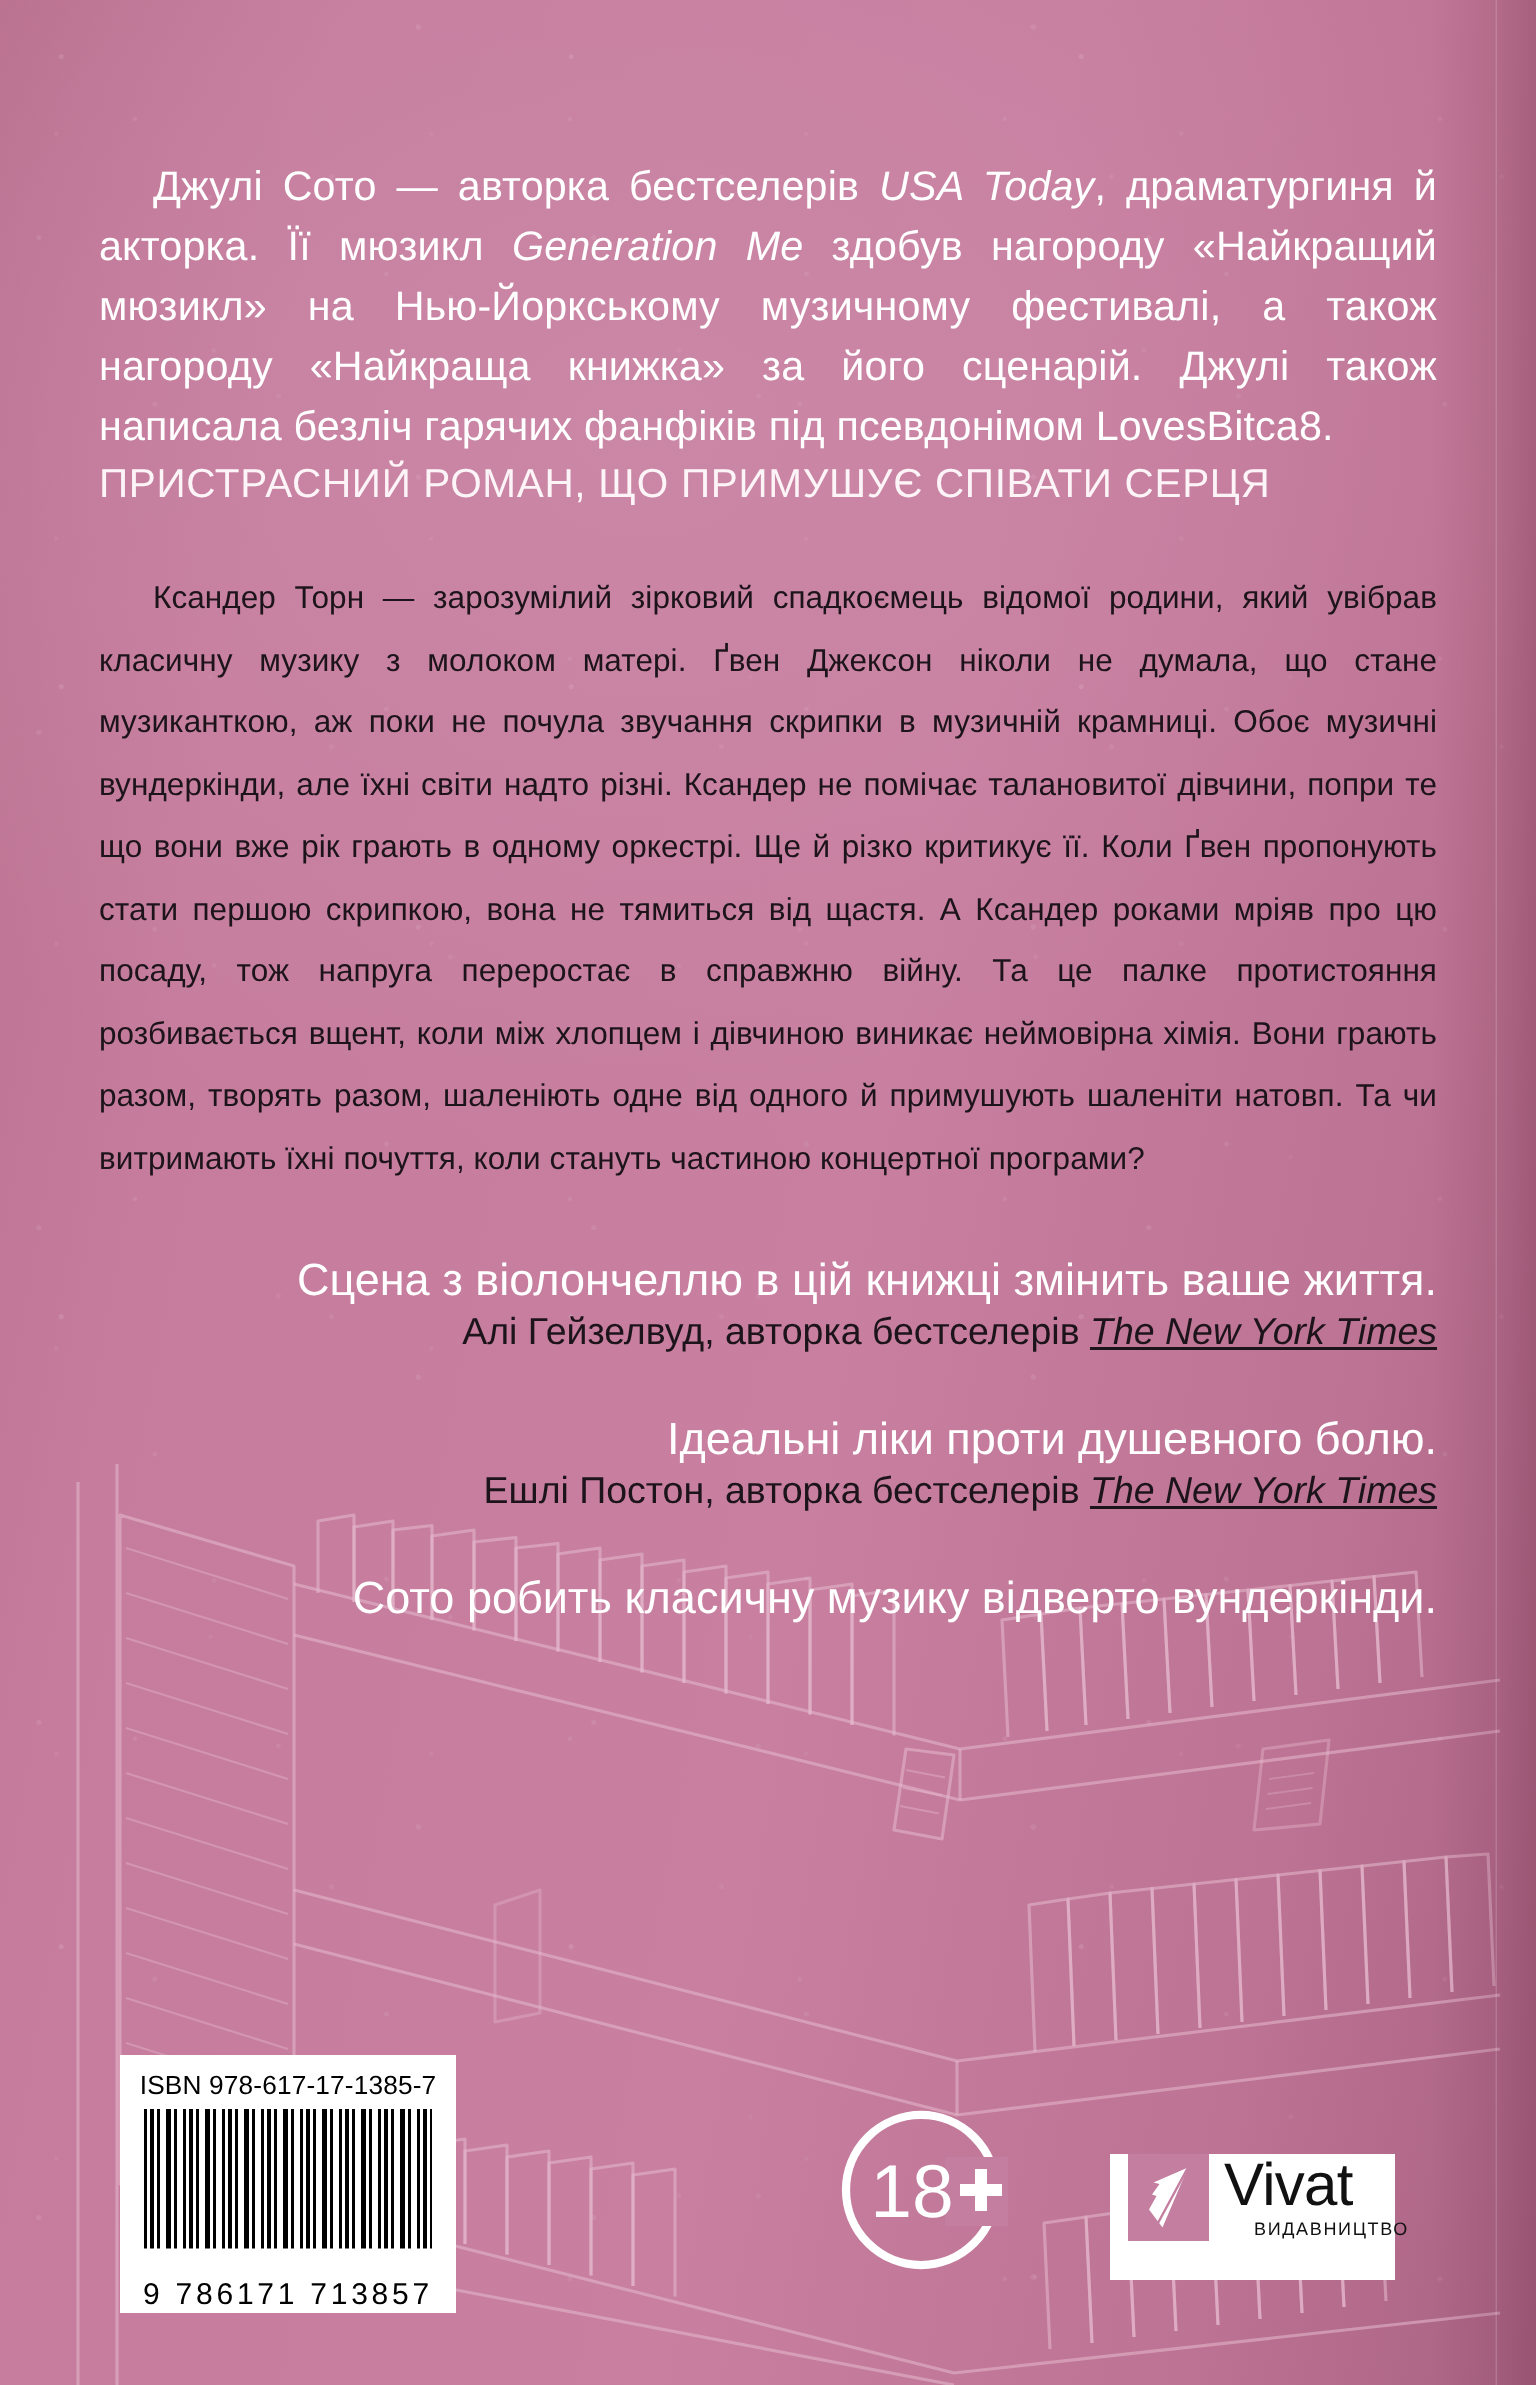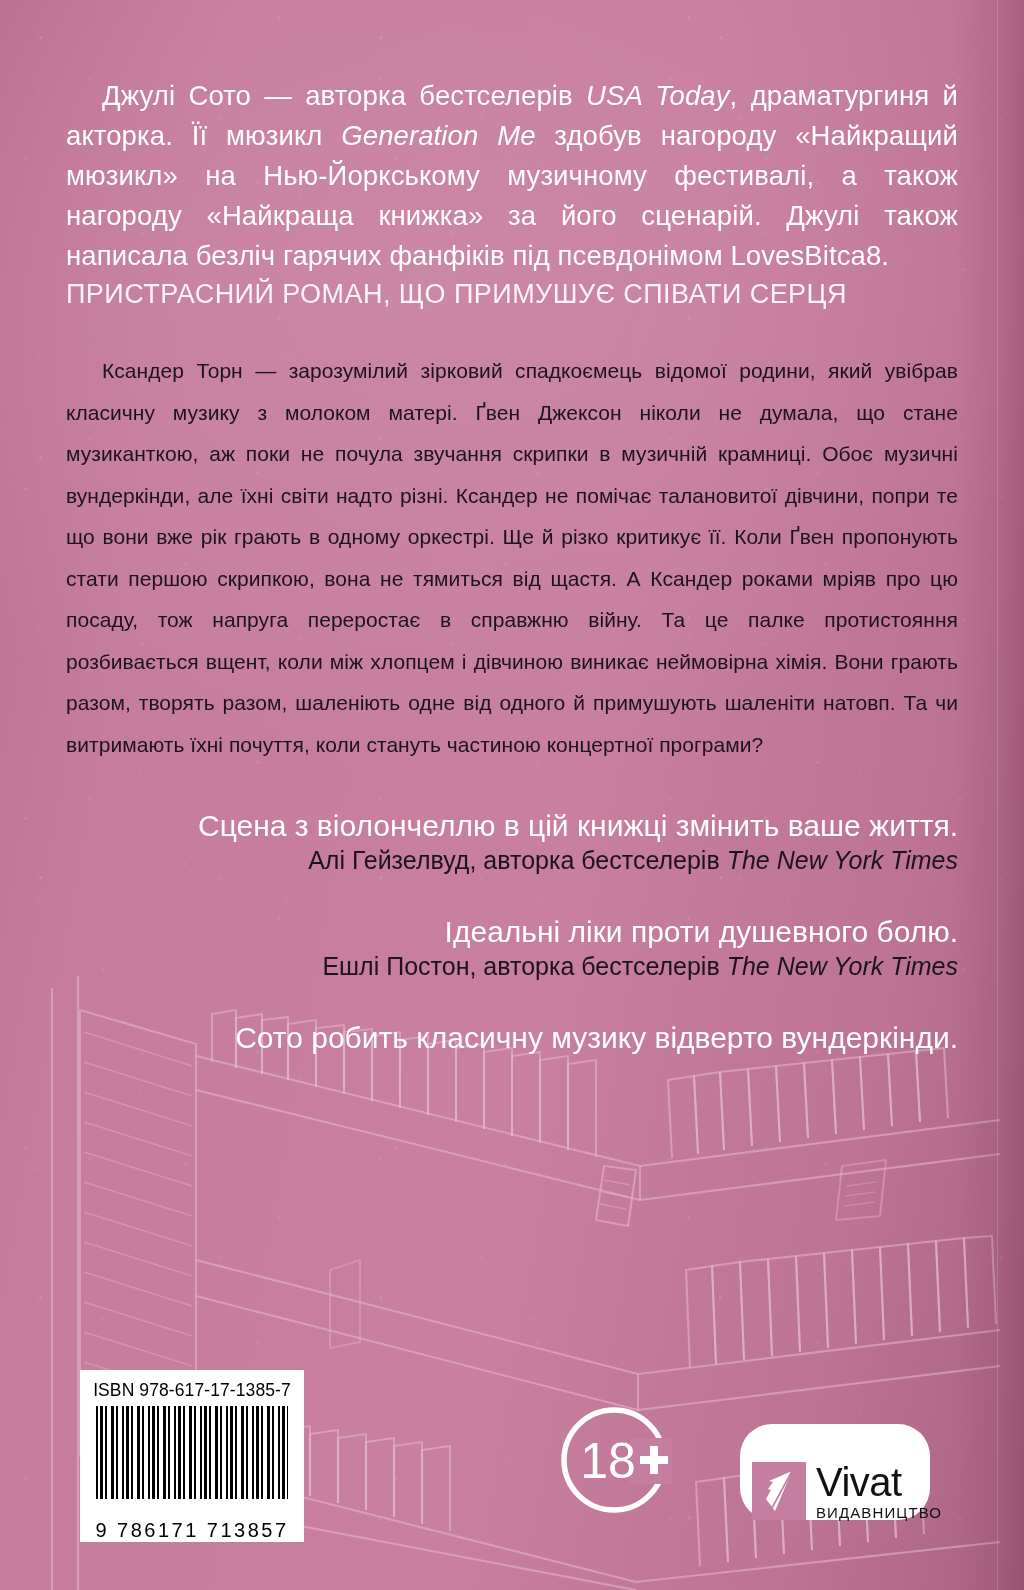--- a/index.html
+++ b/index.html
@@ -65,21 +65,21 @@
   }
 
   #content { position:relative; z-index:5; padding:0 66px; }
 
   .bio {
     color:#ffffff;
     font-size:27.5px;
     line-height:40px;
     text-align:justify;
     text-indent:36px;
-    padding-top:76px;
+    padding-top:104px;
     letter-spacing:.1px;
   }
   .bio i { font-style:italic; }
 
   .tagline {
     color:#fdf4f8;
     font-size:27px;
     letter-spacing:.45px;
     line-height:36px;
     white-space:nowrap;
@@ -101,21 +101,21 @@
   .quote-text {
     color:#ffffff;
     font-size:30px;
     line-height:34px;
   }
   .quote-source {
     color:#1c141a;
     font-size:25px;
     line-height:34px;
   }
-  .quote-source i, .quote-text i { font-style:italic; }
+  .quote-source i, .quote-text i { font-style:italic;text-decoration:underline; }
 
   
   #footer {
     position:absolute; left:0; bottom:0; z-index:6;
     width:1024px; height:240px;
   }
 
   #barcode {
     position:absolute; left:80px; bottom:48px;
     width:224px; height:172px;
@@ -144,40 +144,39 @@
   }
 
   #age-badge {
     position:absolute; left:556px; bottom:72px;
     width:116px; height:116px;
   }
   #age-badge svg { display:block; }
 
   #vivat {
     position:absolute; left:740px; bottom:70px;
-    width:190px; height:96px;
+    width:190px; height:84px;
     background:#ffffff;
-    display:flex; align-items:flex-end;
+    display:flex; align-items:flex-start;
     padding-left:12px;
-    border-radius:32px;
   }
   .vivat-mark {
     width:54px; height:58px;
     background:#c47ea0;
     display:flex; align-items:center; justify-content:center;
     flex:none;
   }
   .vivat-words { margin-left:10px; line-height:1; }
   .vivat-name {
     color:#111; font-size:40px; font-weight:400;
     letter-spacing:-.5px; line-height:42px;
   }
   .vivat-sub {
-    color:#111; font-size:15px; letter-spacing:1.1px;
-    text-align:right; margin-top:2px;
+    color:#111; font-size:12px; letter-spacing:1.1px;
+    text-align:right; margin-top:2px;margin-left:20px;
   }
 </style>
 </head>
 <body>
 
 <div id="cover">
 
   <div id="grain"></div>
 
   <div id="lineart">

